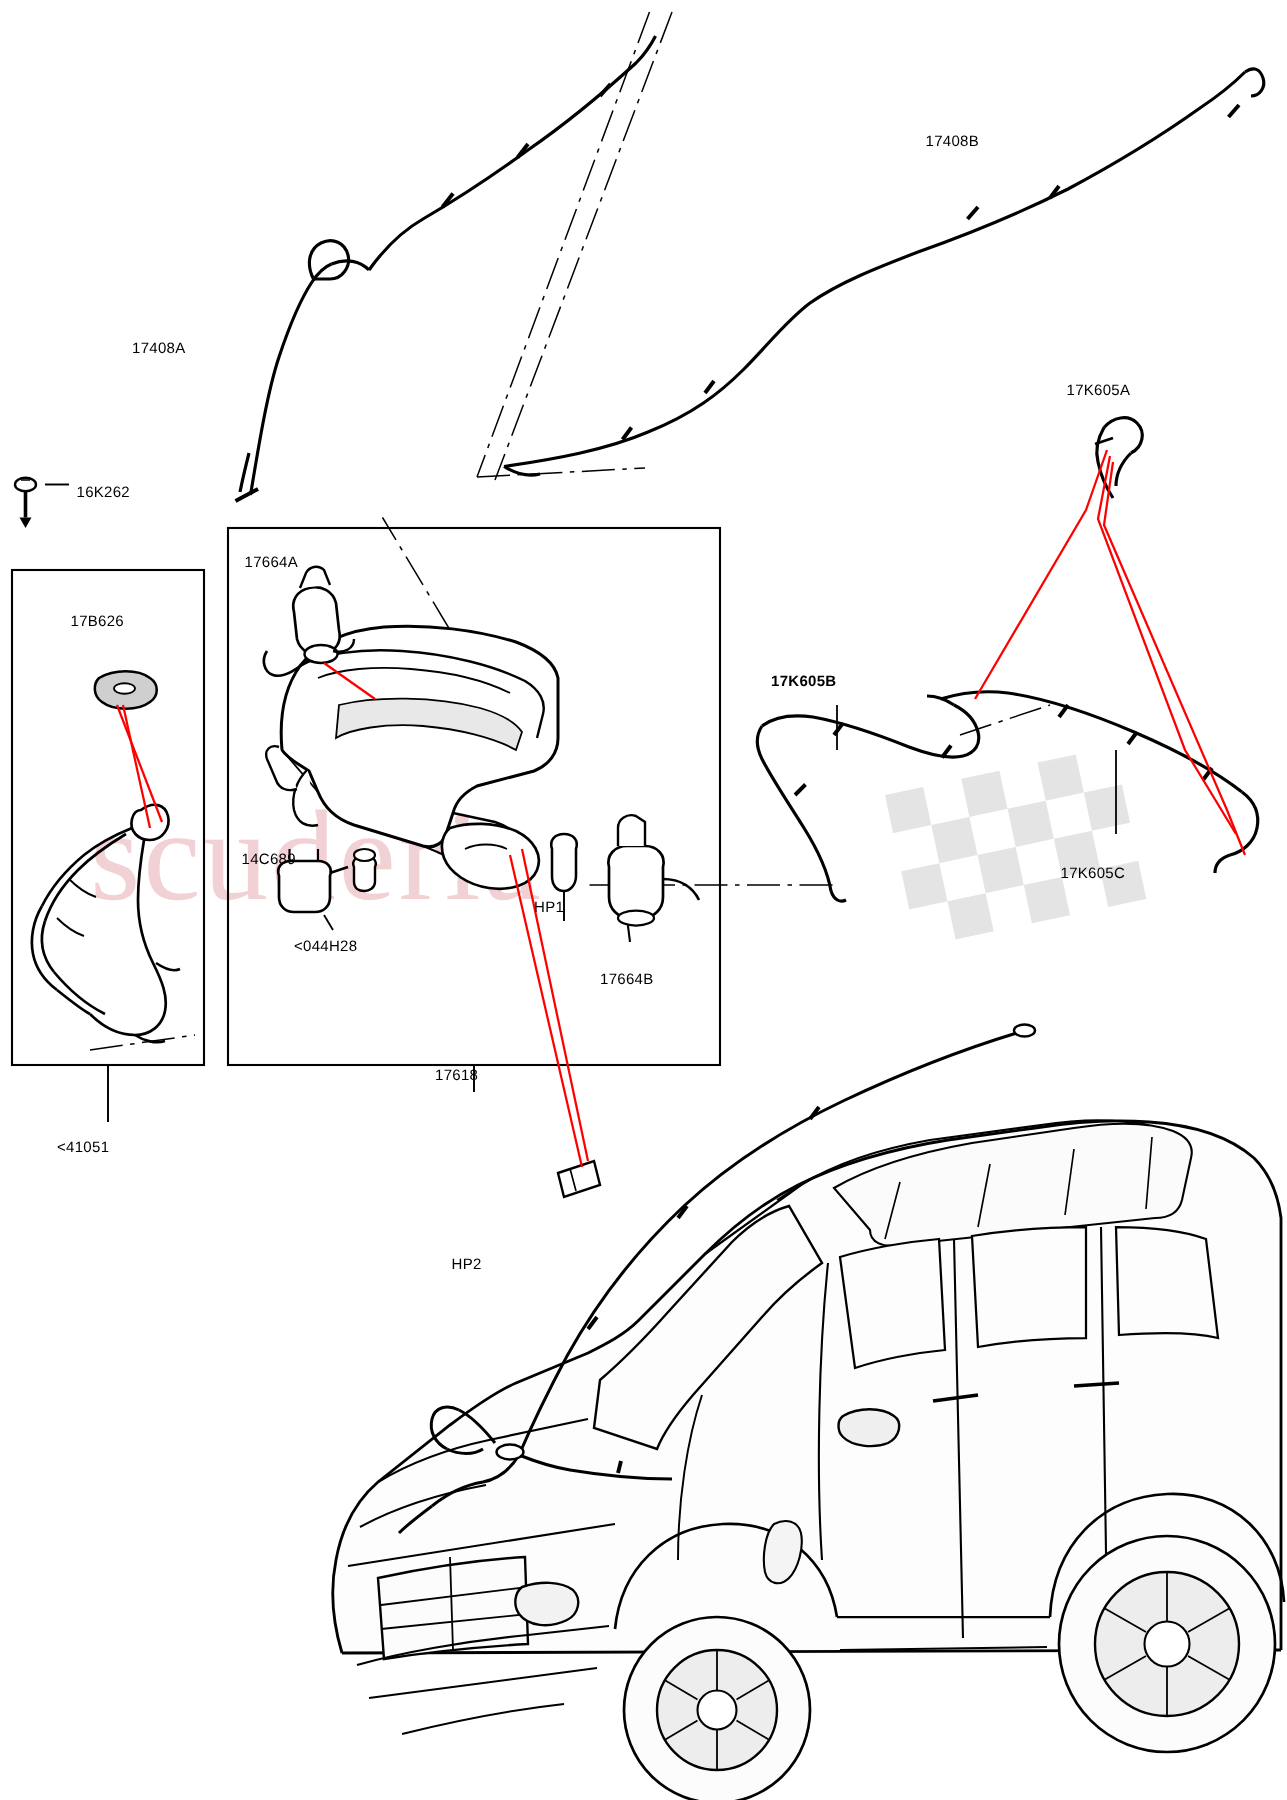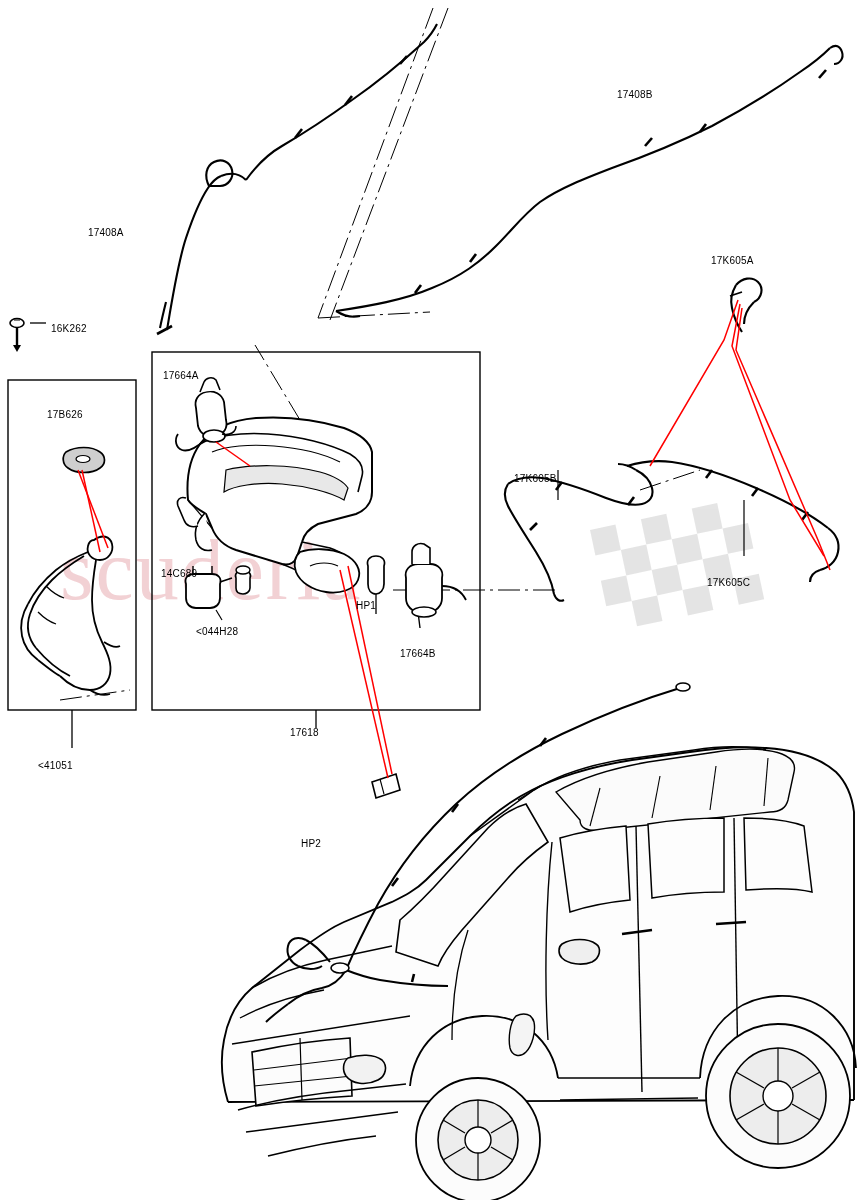--- a/index.html
+++ b/index.html
@@ -403,20 +403,20 @@
 
   <div class="label" style="left:88px; top:227px;">17408A</div>
   <div class="label" style="left:617px; top:89px;">17408B</div>
   <div class="label" style="left:51px;  top:323px;">16K262</div>
   <div class="label" style="left:47px;  top:409px;">17B626</div>
   <div class="label" style="left:163px; top:370px;">17664A</div>
   <div class="label" style="left:161px; top:568px;">14C689</div>
   <div class="label" style="left:196px; top:626px;">&lt;044H28</div>
   <div class="label" style="left:356px; top:600px;">HP1</div>
   <div class="label" style="left:400px; top:648px;">17664B</div>
-  <div class="label" style="left:290px; top:727px;text-align:right;">17618</div>
+  <div class="label" style="left:290px; top:712px;text-align:right;">17618</div>
   <div class="label" style="left:301px; top:838px;">HP2</div>
   <div class="label" style="left:38px;  top:760px;">&lt;41051</div>
   <div class="label" style="left:711px; top:255px;">17K605A</div>
-  <div class="label" style="left:514px; top:473px;">17K605B</div>
+  <div class="label" style="left:514px; top:449px;font-weight:bold;">17K605B</div>
   <div class="label" style="left:707px; top:577px;">17K605C</div>
 
 </div>
 
 </body></html>

